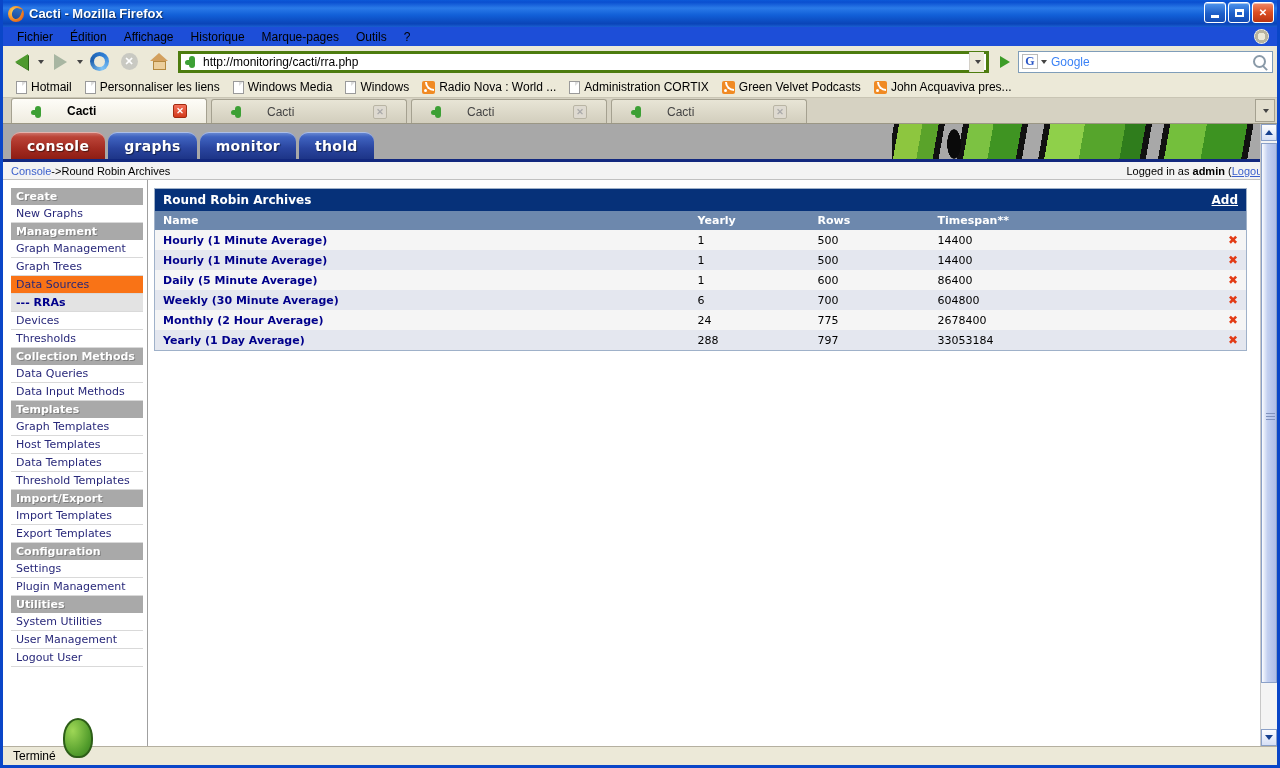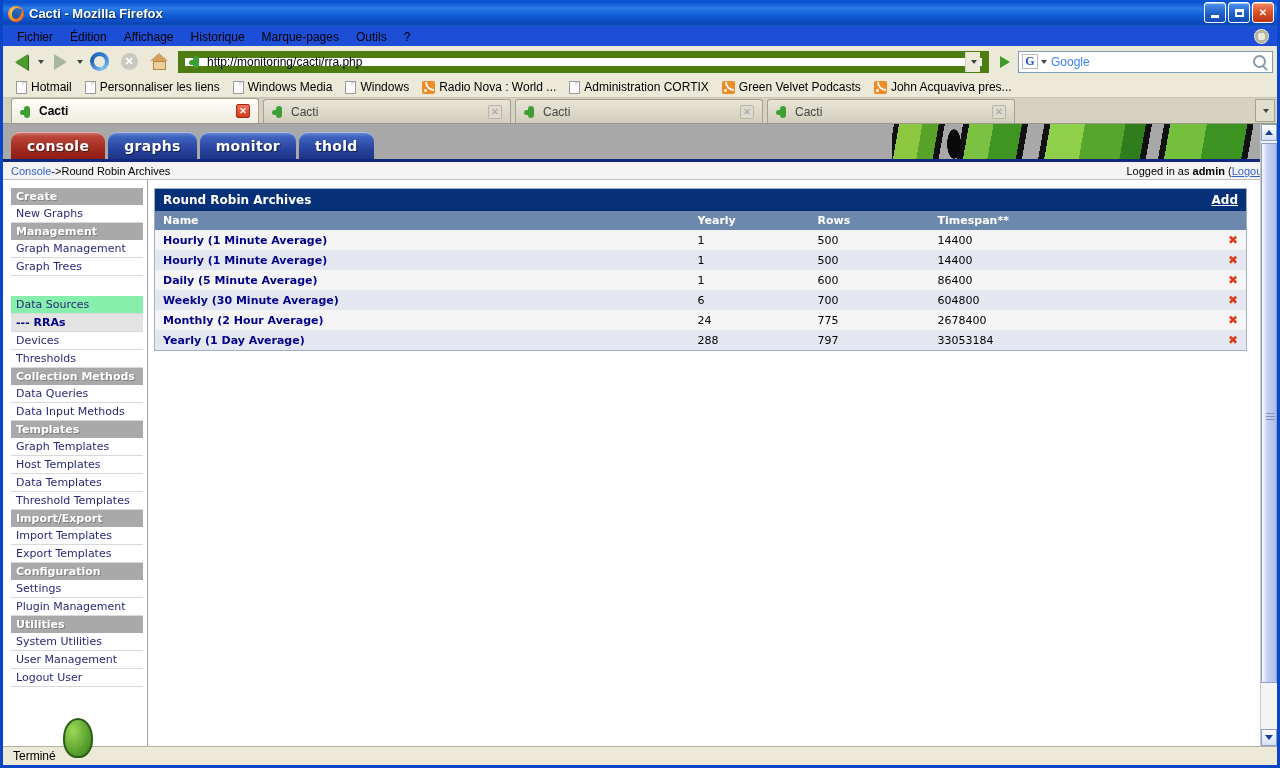--- a/index.html
+++ b/index.html
@@ -69,21 +69,21 @@
     width:19px;height:19px;border-radius:50%;
     background:conic-gradient(from 40deg,#2f7fd6,#7fc3f5,#1c5fae,#2f7fd6);
     position:relative;
   }
   .reload:after{content:"";position:absolute;left:4px;top:4px;width:11px;height:11px;border-radius:50%;background:#ece9d8;}
   .stopx { width:17px;height:17px;border-radius:50%;background:#c9c9c2;color:#fff;font-size:11px;font-weight:bold;display:flex;align-items:center;justify-content:center;}
   .home { width:19px;height:17px;position:relative;}
   .home .roof{position:absolute;left:0;top:0;width:0;height:0;border-left:9.5px solid transparent;border-right:9.5px solid transparent;border-bottom:8px solid #d3a05e;}
   .home .body{position:absolute;left:3px;top:8px;width:13px;height:9px;background:#eccf9c;border:1px solid #b5893f;}
   .urlbar {
-    flex:1; height:22px; background:#fff; border:7px solid #4d7c0f;
+    flex:1; height:22px; background:#fff; border:3px solid #4d7c0f;
     display:flex; align-items:center; padding:0 2px; margin:0 3px;
     min-width:0;
   }
   .url-fav { width:14px; height:14px; margin:0 4px 0 2px; flex:0 0 14px; position:relative;}
   .url-text { flex:1; font-size:12px; color:#000; white-space:nowrap; overflow:hidden; }
   .url-drop { width:15px; height:20px; display:flex;align-items:center;justify-content:center;
               border-left:1px solid #d4d0c8; background:#ece9d8;}
   .gobtn { width:22px;height:22px; display:flex;align-items:center;justify-content:center; }
   .go-tri { width:0;height:0;border-top:6px solid transparent;border-bottom:6px solid transparent;border-left:10px solid #3c9c27;}
   .searchbar {
@@ -113,22 +113,22 @@
     width:13px;height:13px;background:#f08a23;border-radius:2px;position:relative;flex:0 0 13px;
   }
   .bm-rss:before{content:"";position:absolute;left:2px;bottom:2px;width:3px;height:3px;border-radius:50%;background:#fff;}
   .bm-rss:after{content:"";position:absolute;left:3px;bottom:3px;width:7px;height:7px;border:2px solid #fff;border-radius:0 0 0 9px;border-top:0;border-right:0;}
   
   .tabstrip {
     height:26px;flex:0 0 26px;background:#d6d2c2;display:flex;align-items:flex-end;
     padding-left:8px; position:relative; border-bottom:1px solid #9b9785;
   }
   .tab {
-    height:24px; width:248px; display:flex;align-items:center;gap:6px;
-    padding:0 8px; background:linear-gradient(180deg,#e8e5d6,#d2cebd);
+    height:24px; width:196px; display:flex;align-items:center;gap:23px;
+    padding:0 19px; background:linear-gradient(180deg,#e8e5d6,#d2cebd);
     border:1px solid #a5a190; border-bottom:0; border-radius:3px 3px 0 0;
     margin-right:4px; font-size:12px; color:#444; white-space:nowrap;
   }
   .tab.active {
     background:linear-gradient(180deg,#fefdf8,#efece0);
     color:#000; font-weight:bold; height:25px;
   }
   .tab-fav{width:13px;height:13px;flex:0 0 13px;position:relative;}
   .tab-label{flex:1;overflow:hidden;}
   .tab-close{
@@ -191,21 +191,21 @@
   .side-head {
     background:#a9a9a9; color:#fff; font-weight:bold; font-size:11px;
     padding:2px 5px; font-family:"DejaVu Sans", sans-serif;
     text-shadow:1px 1px 0 rgba(0,0,0,.25);
   }
   .side-item {
     padding:2px 5px; font-size:11px; color:#28287a;
     border-bottom:1px solid #d9d9d9; background:#fff;
     font-family:"DejaVu Sans", sans-serif;
   }
-  .side-item.shaded { background:#86efac;margin-top:20px; }
+  .side-item.shaded { background:#f97316; }
   .side-item.current { background:#e3e3e3; font-weight:bold; color:#00008b; }
   .cactus-logo {
     margin-top:auto; height:46px; position:relative;
   }
   .cactus-logo .pad {
     position:absolute; left:52px; top:18px; width:30px; height:40px;
     border-radius:50% 50% 45% 45%;
     background:radial-gradient(ellipse at 30% 30%, #9ed756, #4f9a2a 70%, #3a7a1f);
     border:2px solid #2d5e18;
   }

